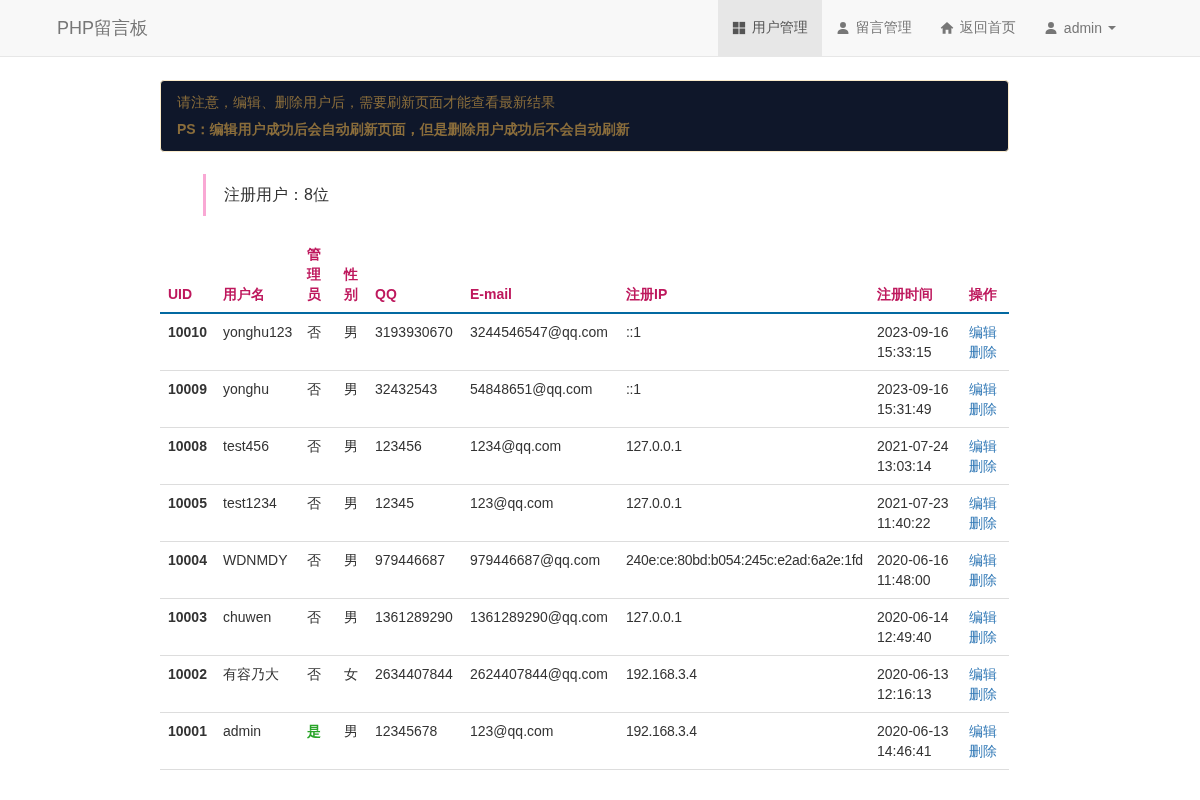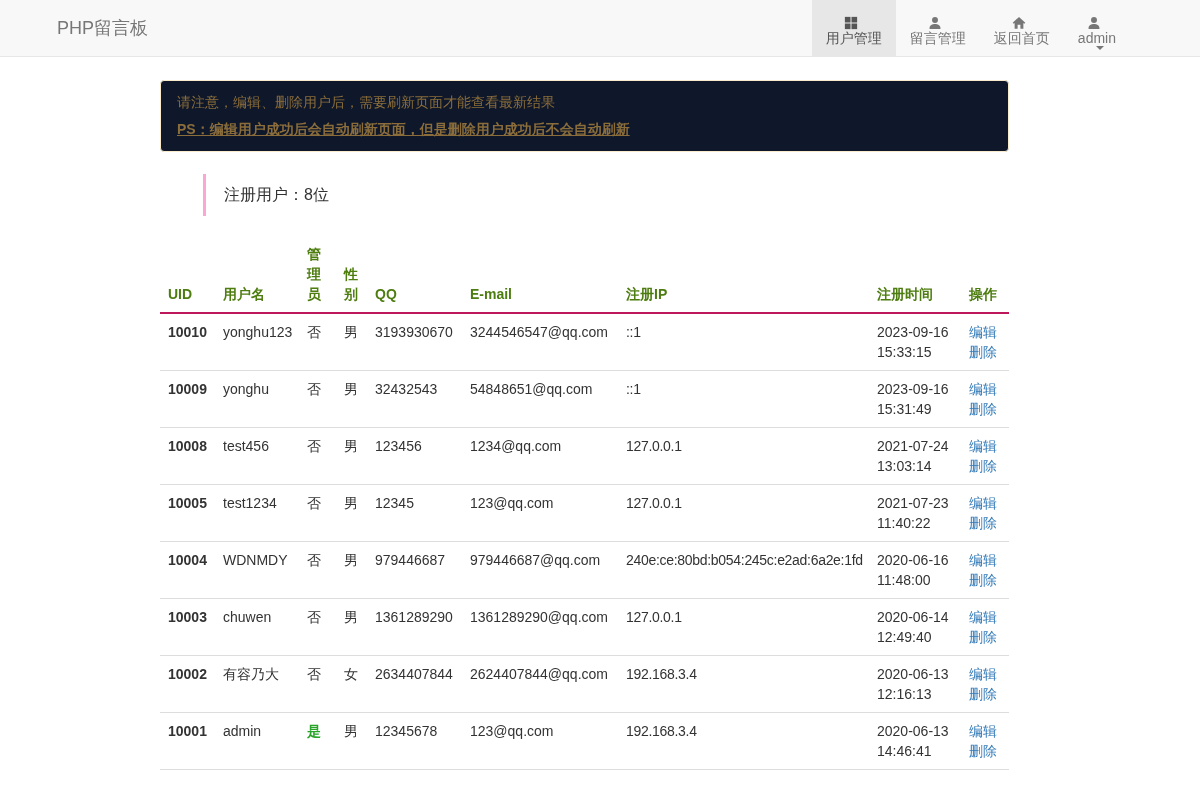--- a/index.html
+++ b/index.html
@@ -14,54 +14,54 @@
     height:57px; background:#f8f8f8; border-bottom:1px solid #e7e7e7;
     display:flex; align-items:stretch; justify-content:space-between;
     padding-left:57px; padding-right:70px;
   }
   .brand {
     display:flex; align-items:center; font-size:18px; color:#777;
     text-decoration:none;
   }
   .nav { display:flex; align-items:stretch; }
   .nav-item {
-    display:flex; align-items:center; padding:16px 14px; color:#777;
-    text-decoration:none; font-size:14px; cursor:pointer;flex-direction:column;
+    display:flex; align-items:center; padding:0 14px; color:#777;
+    text-decoration:none; font-size:14px; cursor:pointer;
   }
   .nav-item.active { background:#e7e7e7; color:#555; }
   .nav-icon { width:14px; height:14px; margin-right:6px; display:inline-block; }
   .nav-icon svg { width:14px; height:14px; display:block; fill:currentColor; }
   .caret {
     display:inline-block; margin-left:6px; width:0; height:0;
     border-left:4px solid transparent; border-right:4px solid transparent;
     border-top:4px solid #777;
   }
 
   
   .container { width:849px; margin-left:160px; }
 
   .alert {
     margin-top:23px; background:#0f172a; border:1px solid #faebcc;
     border-radius:4px; padding:11px 16px; color:#8a6d3b; line-height:21px;
   }
-  .alert .ps { font-weight:bold; margin-top:6px;text-decoration:underline; }
+  .alert .ps { font-weight:bold; margin-top:6px; }
 
   .section-title {
     margin-top:22px; border-left:3px solid #f9a8d4; padding:8px 0 8px 18px;
     font-size:16px; line-height:26px; color:#333;margin-left:43px;
   }
 
   
   table { margin-top:20px; width:849px; border-collapse:collapse; table-layout:fixed; }
   col.c-uid{width:55px} col.c-user{width:84px} col.c-admin{width:37px}
   col.c-gender{width:31px} col.c-qq{width:95px} col.c-email{width:156px}
   col.c-ip{width:251px} col.c-time{width:92px} col.c-ops{width:48px}
   thead th {
     text-align:left; vertical-align:bottom; padding:8px; font-weight:bold;
-    line-height:20px; border-bottom:2px solid #be185d; color:#4d7c0f;
+    line-height:20px; border-bottom:2px solid #0369a1; color:#be185d;
   }
   tbody th, tbody td {
     text-align:left; vertical-align:top; padding:8px; line-height:20px;
     border-top:1px solid #dddddd; font-weight:normal;
   }
   tbody tr:first-child th, tbody tr:first-child td { border-top:none; }
   tbody tr:last-child th, tbody tr:last-child td { border-bottom:1px solid #dddddd; }
   tbody th { font-weight:bold; }
   td.qq { white-space:nowrap; }
   td.ip { white-space:nowrap; letter-spacing:-0.3px; }

